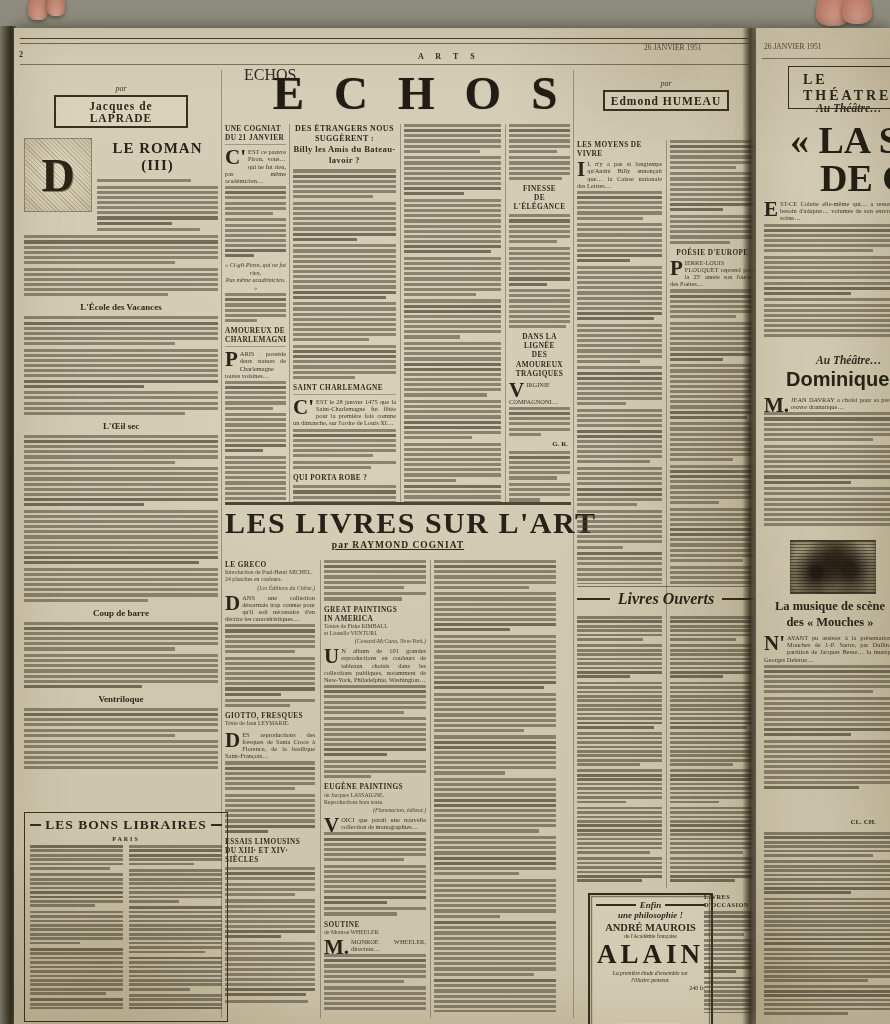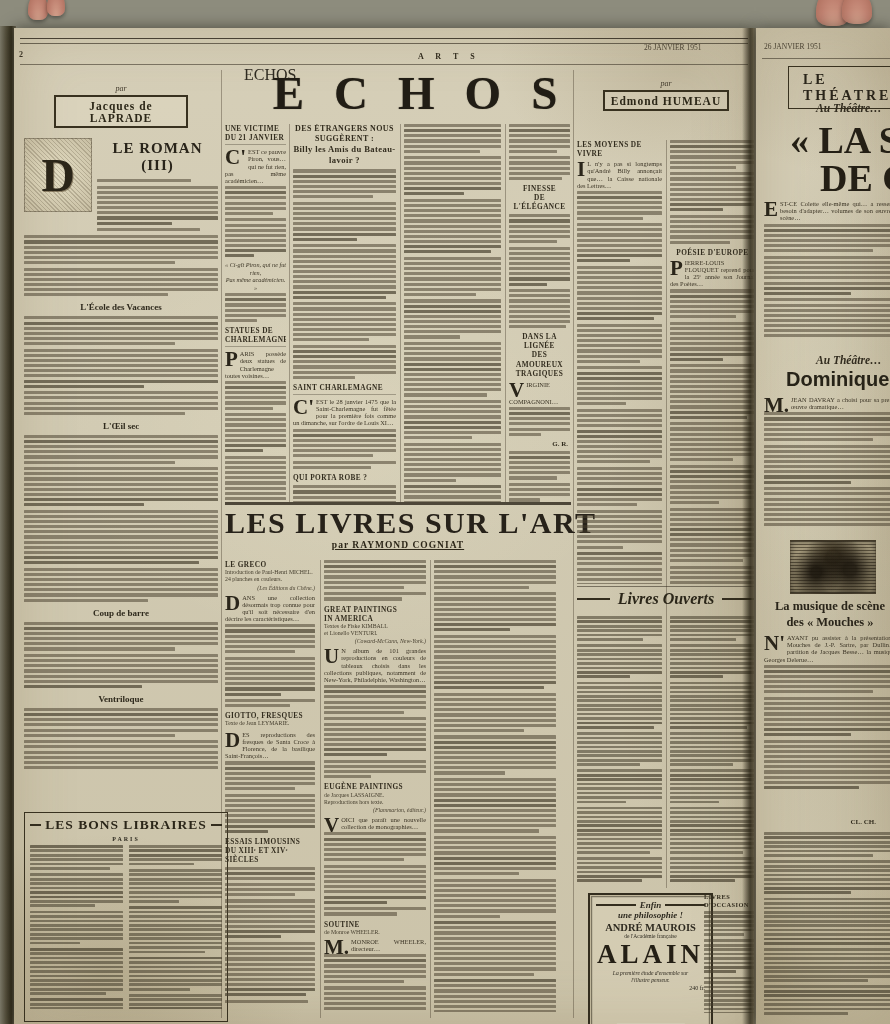--- a/index.html
+++ b/index.html
@@ -312,21 +312,21 @@
             <div class="gl" style="width: 100%; opacity: 0.68;"></div>
           </div>
       </div>
     </div>
 
     <div class="abs" style="left:230px;top:38px;width:330px;">ECHOS</div>
     <div class="abs echos-title" style="left:226px;top:38px;width:336px;padding-left:22px;">ECHOS</div>
 
     <div class="abs col" style="left:211px;top:96px;width:61px;height:378px;">
       <div class="kicker">
-        <div>UNE VICTIME</div>
+        <div>UNE COGNIAT</div>
           <div>DU 21 JANVIER</div>
       </div>
       <div class="hrule" style="margin:2px 0 3px;opacity:.6;"></div>
       <div class="lead">C'EST ce pauvre Piron, vous… qui ne fut rien, pas même académicien…</div>
       <div class="greek">
           <div class="gl" style="width: 100%;"></div>
           <div class="gl" style="width: 100%; opacity: 0.68;"></div>
           <div class="gl" style="width: 100%;"></div>
           <div class="gl" style="width: 100%;"></div>
           <div class="gl" style="width: 100%;"></div>
@@ -346,21 +346,21 @@
       </div>
       <div class="greek">
           <div class="gl" style="width: 100%;"></div>
           <div class="gl" style="width: 100%; opacity: 0.68;"></div>
           <div class="gl" style="width: 100%;"></div>
           <div class="gl" style="width: 100%;"></div>
           <div class="gl" style="width: 100%;"></div>
           <div class="gl" style="width: 52%;"></div>
         </div>
       <div class="kicker" style="margin-top:3px;">
-        <div>STATUES DE</div>
+        <div>AMOUREUX DE</div>
           <div>CHARLEMAGNE</div>
       </div>
       <div class="hrule" style="margin:2px 0 3px;opacity:.6;"></div>
       <div class="lead">PARIS possède deux statues de Charlemagne toutes voisines…</div>
       <div class="greek">
           <div class="gl" style="width: 100%;"></div>
           <div class="gl" style="width: 100%; opacity: 0.68;"></div>
           <div class="gl" style="width: 100%;"></div>
           <div class="gl" style="width: 100%;"></div>
           <div class="gl" style="width: 100%;"></div>

